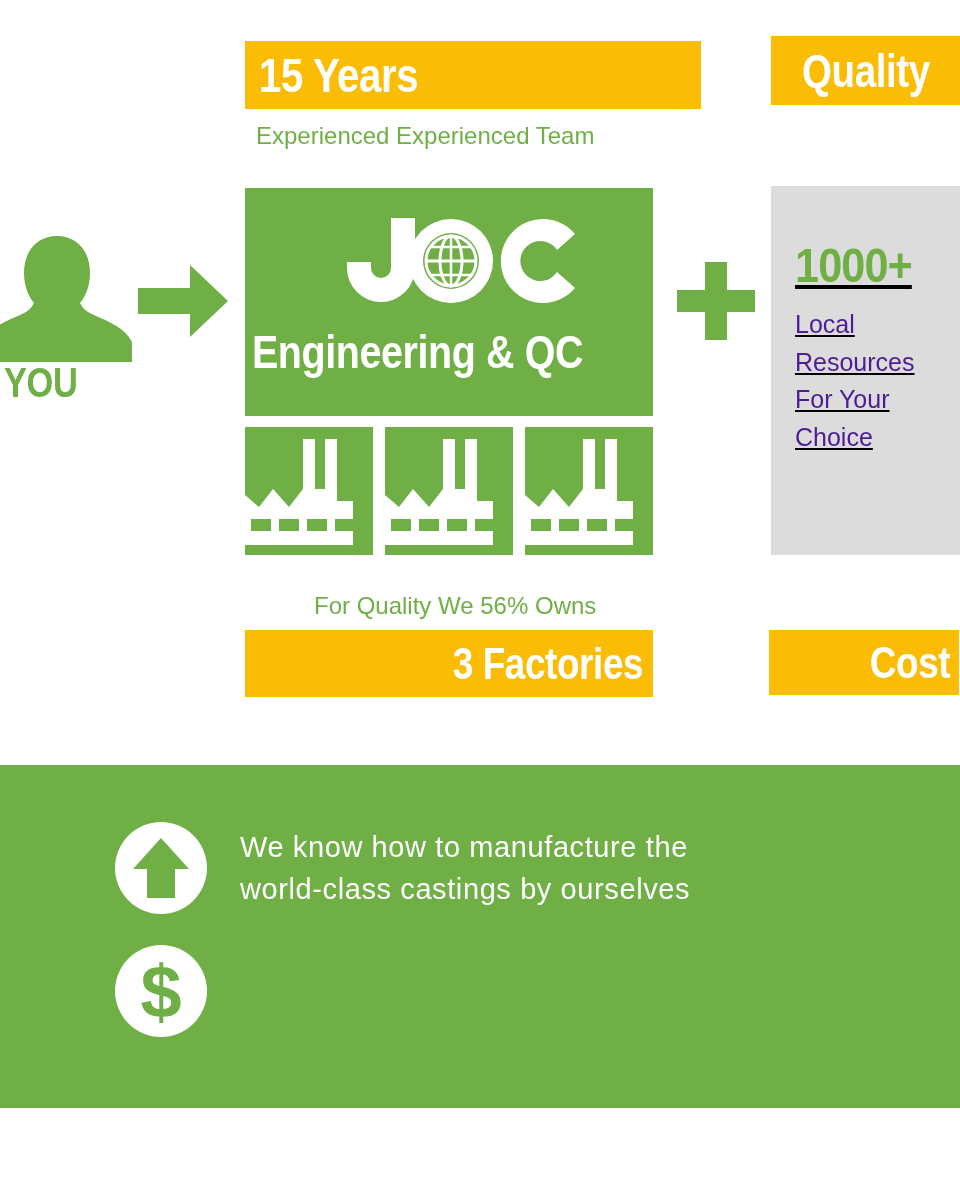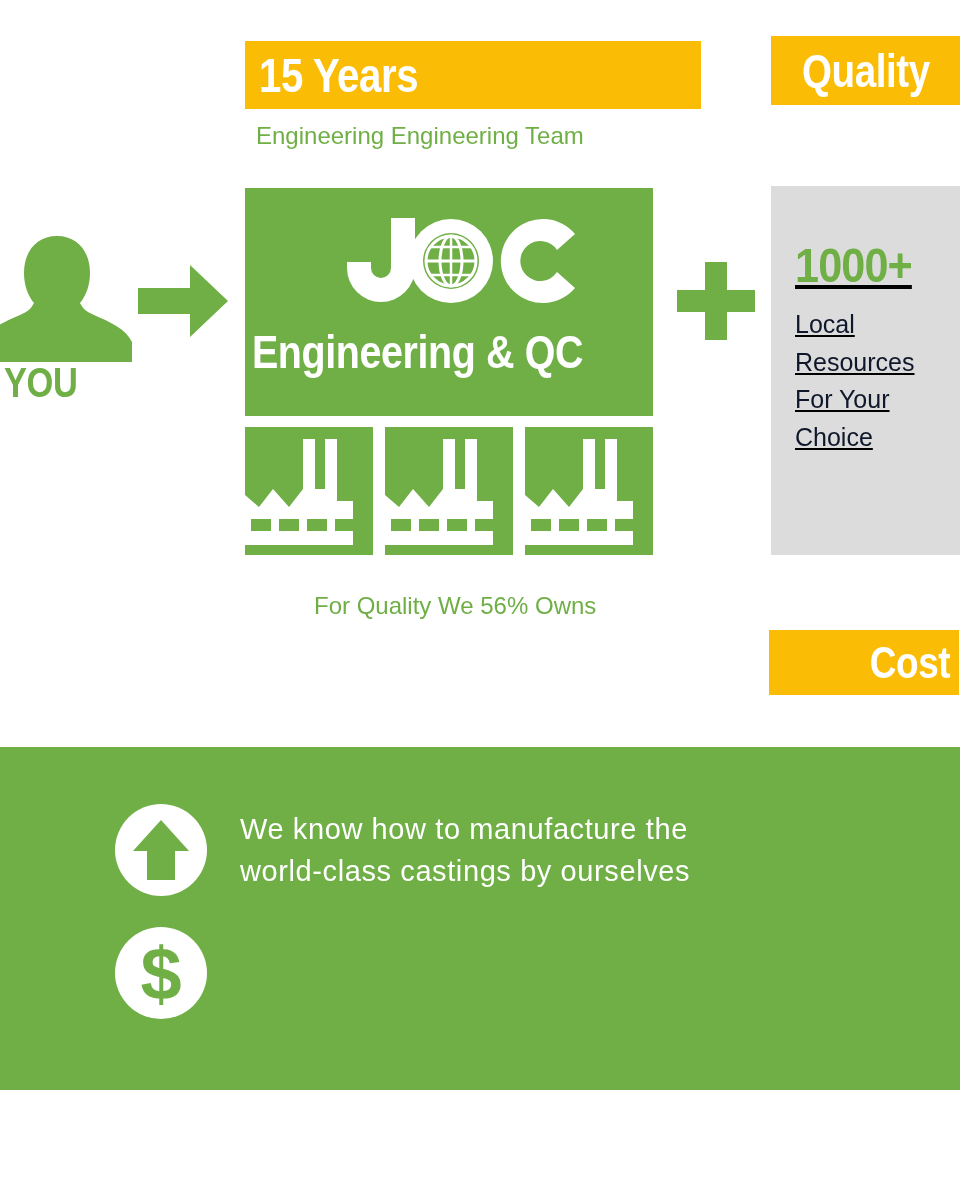--- a/index.html
+++ b/index.html
@@ -145,21 +145,21 @@
     line-height: 1;
     letter-spacing: -1px;
     transform: scaleX(0.9);
     transform-origin: left center;
     white-space: nowrap;
   }
   #resources-text {
     margin-top: 16px;
     font-size: 25px;
     line-height: 1.5;
-    color: #0f172a;
+    color: #4c1d95;
     white-space: pre-line;
   }
 
   
   #owns-sub {
     position: absolute;
     left: 314px; top: 592px;
     font-size: 24px;
     color: #6FAF46;
     white-space: nowrap;
@@ -185,21 +185,21 @@
     left: 769px; top: 630px;
     width: 190px; height: 65px;
     background: #FBBC05;
     display: flex; align-items: center; justify-content: flex-end; padding-left: 17px;
   }
   #cost-label { font-size: 45px; line-height: 1; }
 
   
   #benefits-panel {
     position: absolute;
-    left: 0; top: 747px;
+    left: 0; top: 765px;
     width: 960px; height: 343px;
     background: #6FAF46;
   }
   .benefit-row {
     position: absolute;
     display: flex;
     align-items: flex-start;
   }
   #benefit-row-0 { left: 115px; top: 57px; }
   #benefit-row-1 { left: 115px; top: 180px; }
@@ -221,21 +221,21 @@
 </style>
 </head>
 <body>
 
 <div id="page">
 
   <div id="years-box">
     <span id="years-label" class="headline">15 Years</span>
   </div>
 
-  <div id="years-sub">Engineering Engineering Team</div>
+  <div id="years-sub">Experienced Experienced Team</div>
 
   <div id="quality-box">
     <span id="quality-label" class="headline center-origin">Quality</span>
   </div>
 
   <div id="you-group">
     <svg id="person-icon" width="150" height="130" viewBox="0 0 150 130">
       <path fill="#6FAF46" d="M75 4c-21 0-33 16-33 37 0 12 4 23 10 30 -3 6-7 9-14 12
         C22 90 6 97 0 110 l0 20 150 0 0-20c-6-13-22-20-38-27 -7-3-11-6-14-12
         6-7 10-18 10-30C108 20 96 4 75 4z"></path>
@@ -310,20 +310,23 @@
   <div id="resources-box">
     <div id="resources-count">1000+</div>
     <div id="resources-text">Local
 Resources
 For Your
 Choice</div>
   </div>
 
   <div id="owns-sub">For Quality We 56% Owns</div>
 
+  <div id="factories-box">
+    <span id="factories-label" class="headline right-origin">3 Factories</span>
+  </div>
 
   <div id="cost-box">
     <span id="cost-label" class="headline center-origin">Cost</span>
   </div>
 
   <div id="benefits-panel">
 
     <div class="benefit-row" id="benefit-row-0">
       <div class="benefit-icon">
         <svg width="92" height="92" viewBox="0 0 92 92">

